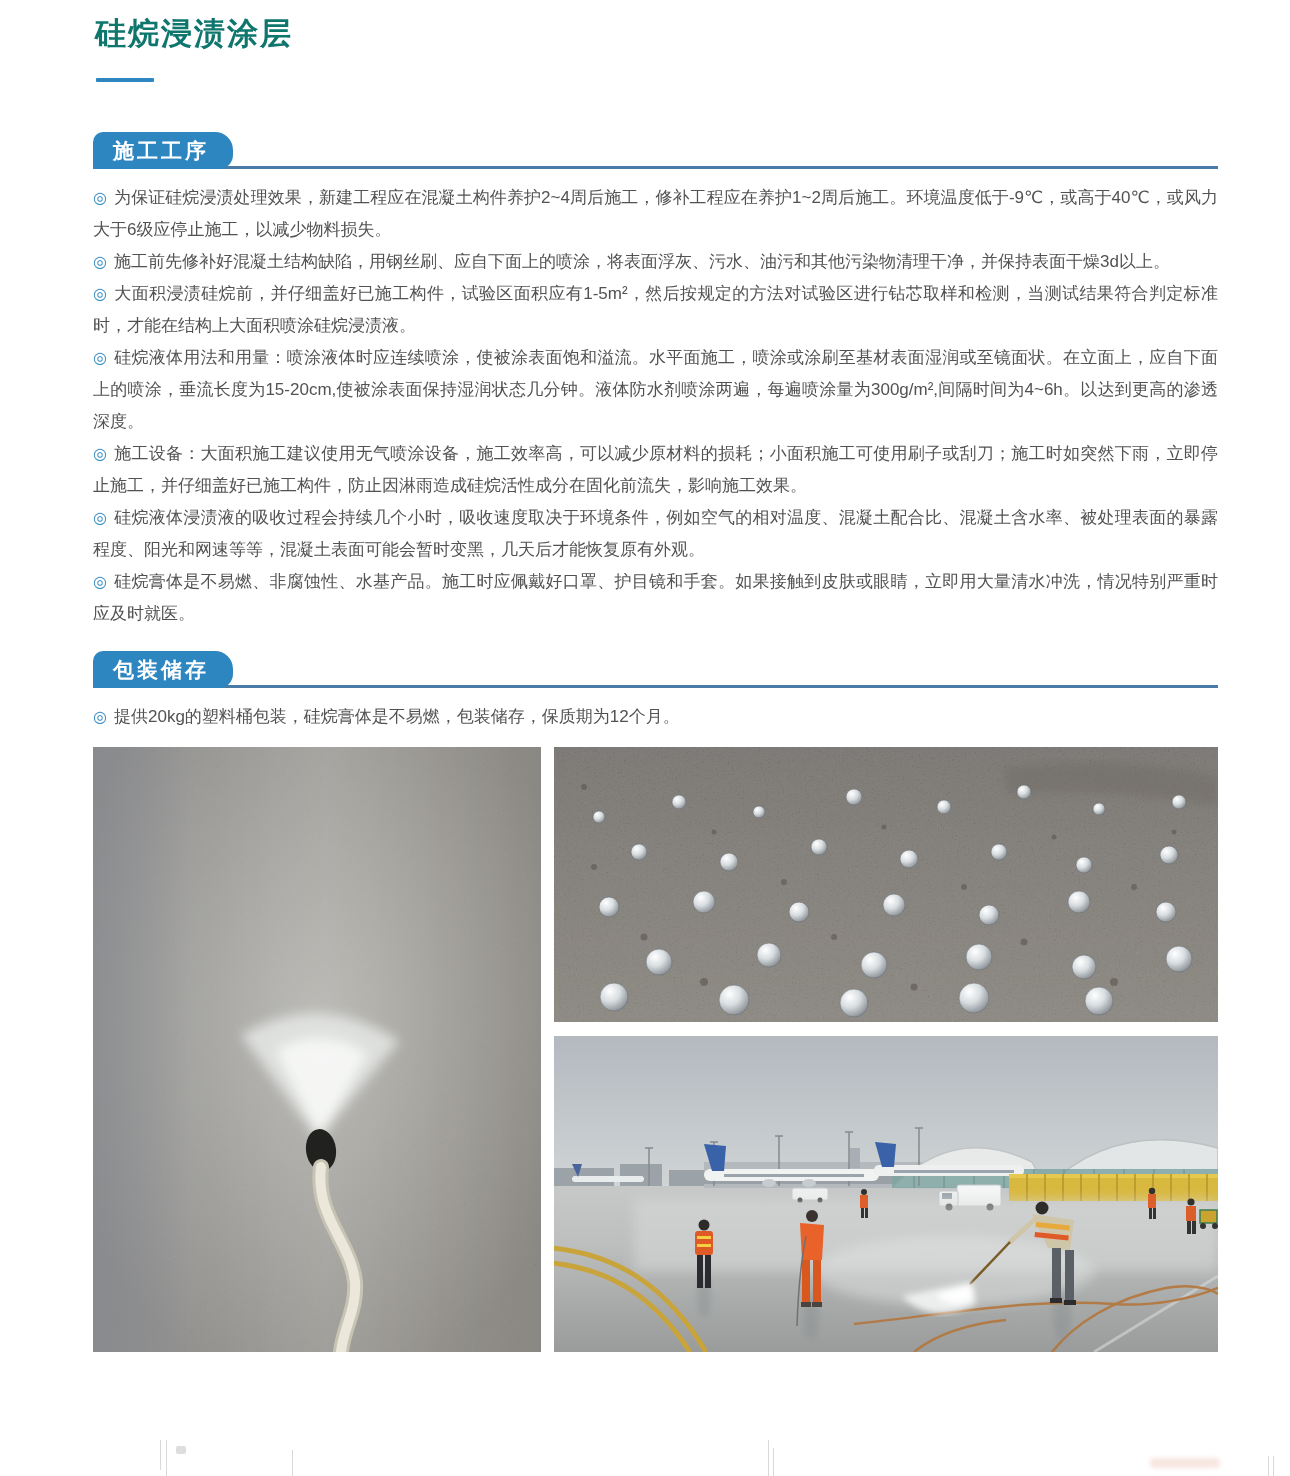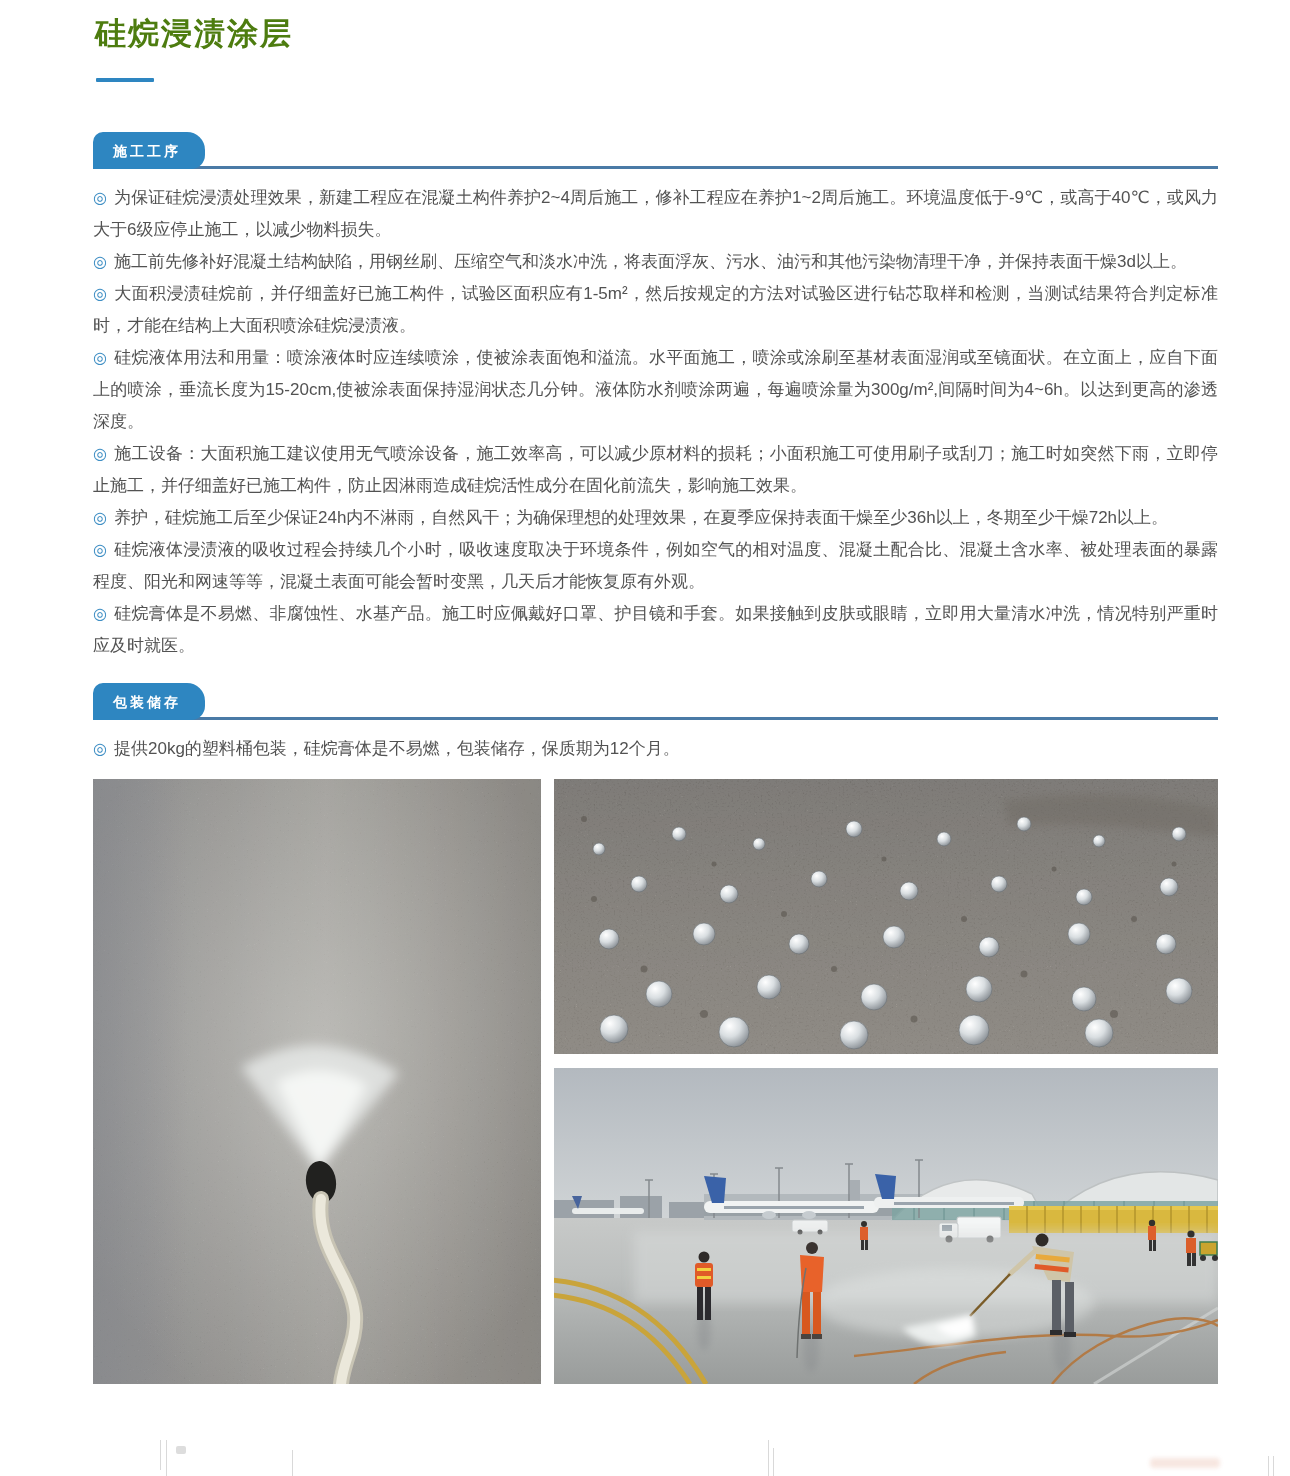--- a/index.html
+++ b/index.html
@@ -1,26 +1,26 @@
 <!DOCTYPE html>
 <html><head>
 <meta charset="utf-8">
 <style>
   html,body{margin:0;padding:0;background:#ffffff;}
   .page{position:relative;width:1290px;height:1476px;background:#ffffff;overflow:hidden;
         font-family:"Liberation Sans","DejaVu Sans",sans-serif;}
   .content{position:absolute;left:93px;top:0;width:1125px;}
-  .page-title{margin:16px 0 0 2px;font-size:31px;line-height:36px;color:#4d7c0f;font-weight:700;letter-spacing:2px;}
+  .page-title{margin:16px 0 0 2px;font-size:31px;line-height:36px;color:#0f766e;font-weight:700;letter-spacing:2px;}
   .title-dash{width:58px;height:4px;background:#2E86C1;margin:26px 0 0 3px;border-radius:1px;}
   .section-head{position:relative;height:37px;}
   .section-head.first{margin-top:50px;}
   .section-head.second{margin-top:21px;}
   .section-rule{position:absolute;left:0;right:0;bottom:0;height:3px;background:#4A7AA6;}
   .section-tab{position:absolute;left:0;bottom:0;z-index:2;background:#2E86C1;color:#ffffff;
-        font-size:14px;font-weight:700;letter-spacing:3px;line-height:24px;
+        font-size:21px;font-weight:700;letter-spacing:3px;line-height:24px;
         padding:7px 24px 6px 20px;border-radius:10px 18px 14px 0;}
   .bullets{margin-top:13px;}
   .bullet{margin:0;font-size:17px;line-height:32px;color:#525252;text-align:justify;}
   .bullet .bm{color:#3E8EC4;margin-right:7px;font-size:16px;}
   .photos{margin-top:14px;display:flex;gap:13px;}
   .photo{display:block;background:#a8a6a1;}
   .right-col{display:flex;flex-direction:column;gap:14px;}
   .artifacts{position:absolute;left:0;top:1440px;width:1290px;height:36px;}
   .art-line{position:absolute;top:0;width:1px;background:#d9d9d9;}
   .art-blob{position:absolute;background:#cfcfcf;opacity:.7;border-radius:2px;}
@@ -34,25 +34,24 @@
 
     <h1 class="page-title">硅烷浸渍涂层</h1>
     <div class="title-dash"></div>
 
     <div class="section-head first">
       <span class="section-tab">施工工序</span>
       <span class="section-rule"></span>
     </div>
     <div class="bullets">
       <p class="bullet"><span class="bm">◎</span><span>为保证硅烷浸渍处理效果，新建工程应在混凝土构件养护2~4周后施工，修补工程应在养护1~2周后施工。环境温度低于-9℃，或高于40℃，或风力大于6级应停止施工，以减少物料损失。</span></p>
-      <p class="bullet"><span class="bm">◎</span><span>施工前先修补好混凝土结构缺陷，用钢丝刷、压缩空气和淡水冲洗，将表面浮灰、污水、油污和其他污染物清理干净，并保持表面干燥3d以上。</span></p>
+      <p class="bullet"><span class="bm">◎</span><span>施工前先修补好混凝土结构缺陷，用钢丝刷、应自下面上的喷涂，将表面浮灰、污水、油污和其他污染物清理干净，并保持表面干燥3d以上。</span></p>
       <p class="bullet"><span class="bm">◎</span><span>大面积浸渍硅烷前，并仔细盖好已施工构件，试验区面积应有1-5m²，然后按规定的方法对试验区进行钻芯取样和检测，当测试结果符合判定标准时，才能在结构上大面积喷涂硅烷浸渍液。</span></p>
       <p class="bullet"><span class="bm">◎</span><span>硅烷液体用法和用量：喷涂液体时应连续喷涂，使被涂表面饱和溢流。水平面施工，喷涂或涂刷至基材表面湿润或至镜面状。在立面上，应自下面上的喷涂，垂流长度为15-20cm,使被涂表面保持湿润状态几分钟。液体防水剂喷涂两遍，每遍喷涂量为300g/m²,间隔时间为4~6h。以达到更高的渗透深度。</span></p>
       <p class="bullet"><span class="bm">◎</span><span>施工设备：大面积施工建议使用无气喷涂设备，施工效率高，可以减少原材料的损耗；小面积施工可使用刷子或刮刀；施工时如突然下雨，立即停止施工，并仔细盖好已施工构件，防止因淋雨造成硅烷活性成分在固化前流失，影响施工效果。</span></p>
-      <p class="bullet"><span class="bm">◎</span><span>养护，硅烷施工后至少保证24h内不淋雨，自然风干；为确保理想的处理效果，在夏季应保持表面干燥至少36h以上，冬期至少干燥72h以上。</span></p>
       <p class="bullet"><span class="bm">◎</span><span>硅烷液体浸渍液的吸收过程会持续几个小时，吸收速度取决于环境条件，例如空气的相对温度、混凝土配合比、混凝土含水率、被处理表面的暴露程度、阳光和网速等等，混凝土表面可能会暂时变黑，几天后才能恢复原有外观。</span></p>
       <p class="bullet"><span class="bm">◎</span><span>硅烷膏体是不易燃、非腐蚀性、水基产品。施工时应佩戴好口罩、护目镜和手套。如果接触到皮肤或眼睛，立即用大量清水冲洗，情况特别严重时应及时就医。</span></p>
     </div>
 
     <div class="section-head second">
       <span class="section-tab">包装储存</span>
       <span class="section-rule"></span>
     </div>
     <div class="bullets">
       <p class="bullet"><span class="bm">◎</span><span>提供20kg的塑料桶包装，硅烷膏体是不易燃，包装储存，保质期为12个月。</span></p>

